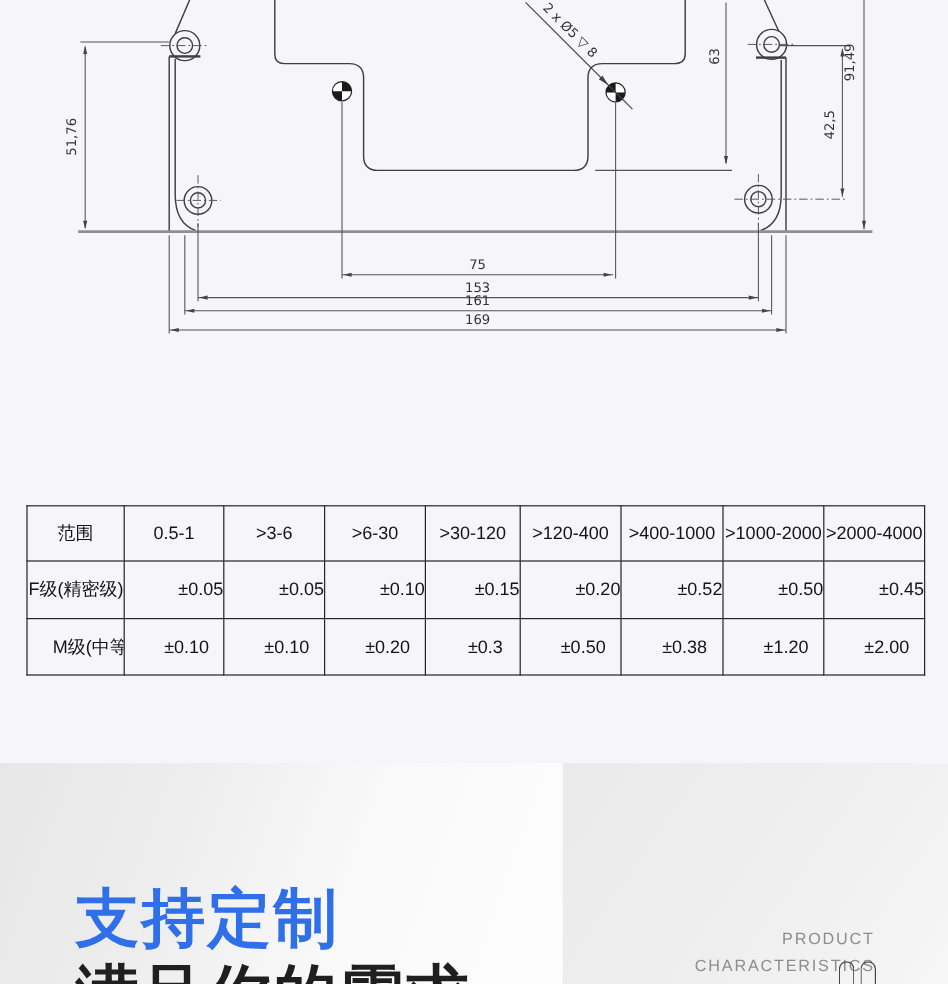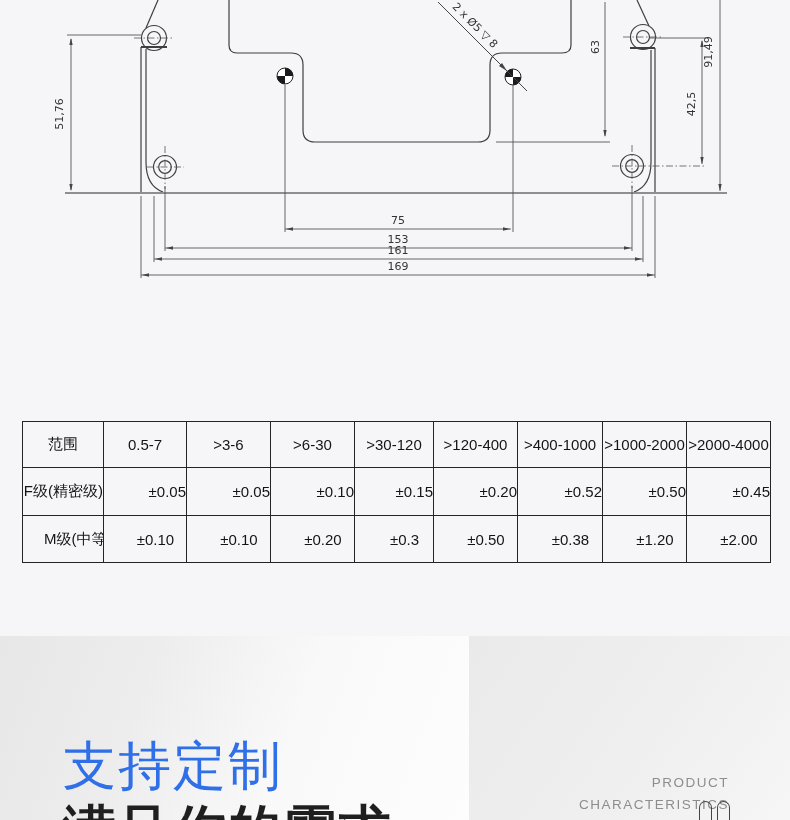--- a/index.html
+++ b/index.html
@@ -29,21 +29,21 @@
   .banner-left{
     position:absolute;left:0;top:0;width:469px;height:184px;
     background:linear-gradient(110deg,#e7e7e7 0%,#ededed 30%,#f9f9f9 62%,#fdfdfd 100%);
   }
   .banner-right{
     position:absolute;right:0;top:0;width:321px;height:184px;
     background:linear-gradient(125deg,#eaeaea 0%,#efefef 55%,#f6f6f6 100%);
   }
   .banner-title{
     position:absolute;left:63px;top:100px;
-    font-size:53px;line-height:1.15;font-weight:normal;color:#2f6fe8;letter-spacing:2px;
+    font-size:53px;line-height:1.15;font-weight:bold;color:#2f6fe8;letter-spacing:2px;
   }
   .banner-subtitle{
     position:absolute;left:63px;top:164px;
     font-size:53px;line-height:1.15;font-weight:bold;color:#1f1f1f;letter-spacing:2px;
   }
   .banner-aside{
     position:absolute;right:61px;top:100px;text-align:right;
     font-size:13.5px;line-height:22px;color:#8d8d8d;letter-spacing:1.5px;margin-top:36px;
   }
   .prong{
@@ -168,21 +168,21 @@
       <col style="width:84px">
         <col style="width:79px">
         <col style="width:84px">
       <col style="width:85px">
         <col style="width:84px">
         <col style="width:84px">
     </colgroup>
     <tbody>
       <tr class="r1">
         <td>范围</td>
-        <td>0.5-7</td>
+        <td>0.5-1</td>
         <td>&gt;3-6</td>
         <td>&gt;6-30</td>
         <td>&gt;30-120</td>
         <td>&gt;120-400</td>
         <td>&gt;400-1000</td>
         <td>&gt;1000-2000</td>
         <td>&gt;2000-4000</td>
       </tr>
       <tr class="r2">
         <td>F级(精密级)</td>

